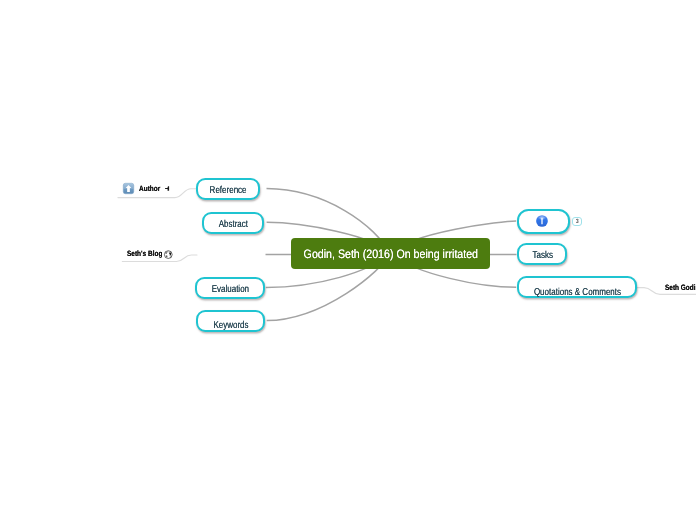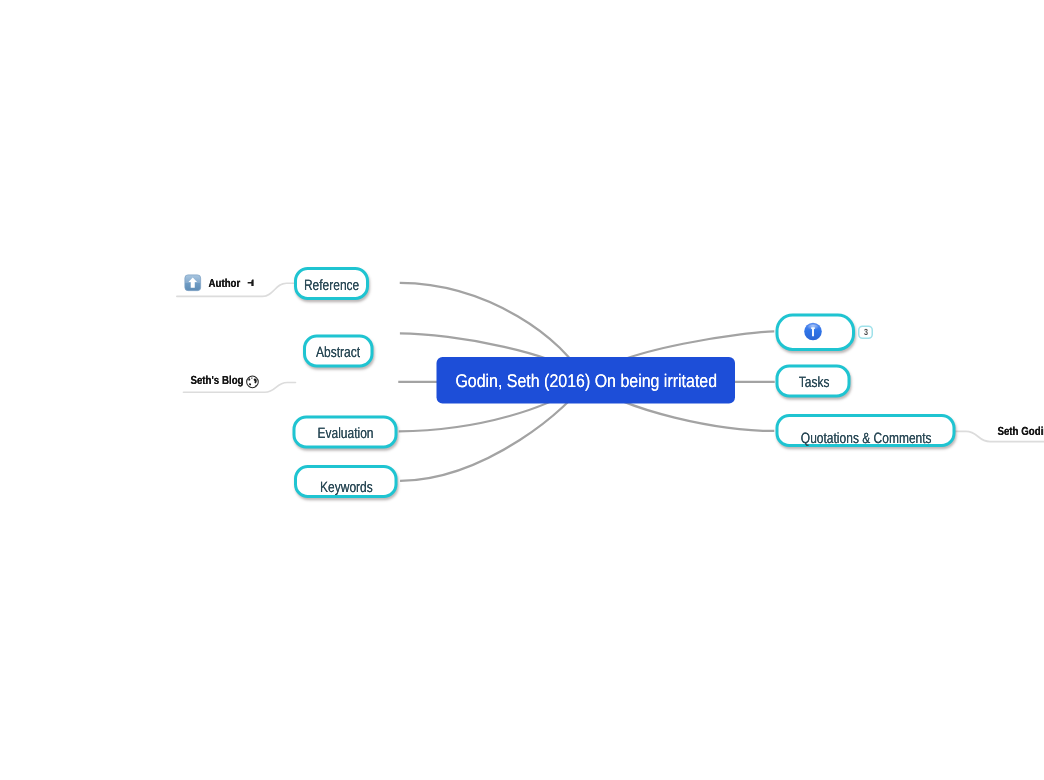--- a/index.html
+++ b/index.html
@@ -13,21 +13,21 @@
   
   .node{position:absolute;box-sizing:border-box;background:#fff;
         border:2.4px solid #1fc4d1;border-radius:9.2px;
         display:flex;align-items:center;justify-content:center;
         box-shadow:0.7px 1.5px 1.7px rgba(90,78,78,.40);}
   .node .t{color:#2b4a57;font-size:10px;white-space:nowrap;
            transform:scaleX(.80);display:block;position:relative;top:1.6px;
            text-shadow:0 0 .4px #2b4a57;}
 
   
-  .center-node{position:absolute;background:#1d4ed8;border-radius:4px;
+  .center-node{position:absolute;background:#4d7c0f;border-radius:4px;
         display:flex;align-items:center;justify-content:center;}
   .center-node .t{color:#ffffff;font-size:12.3px;white-space:nowrap;
         transform:scaleX(.865);display:block;
         text-shadow:0 0 .45px #ffffff;}
 
   
   .leaf{position:absolute;white-space:nowrap;}
   .leaf .lbl{position:absolute;left:0;top:0;color:#171717;font-size:7.8px;
              font-weight:bold;white-space:nowrap;line-height:9px;
              transform:scaleX(.83);transform-origin:left top;display:block;
@@ -89,24 +89,24 @@
       <circle cx="16" cy="16" r="14.4" fill="none" stroke="#262626" stroke-width="2.6"></circle>
 
       <path d="M6.5 7.5 C9 6 11 8.5 10.5 11 C10 13.5 6.5 13 5.5 11 Z" fill="#1a1a1a"></path>
       <path d="M13.6 5.0 C15.6 4.4 16.8 6.2 15.6 7.6 C14.3 9.0 12.2 7.6 13.6 5.0 Z" fill="#1a1a1a"></path>
       <path d="M21 7.5 C25 6.5 27.5 10 26.5 15 C25.8 18.5 23 21.5 21.5 19 C20.3 17 22.5 16.2 21.5 14.5 C20.4 12.6 18.5 11.5 19.2 9.6 Z" fill="#1a1a1a"></path>
       <path d="M8.5 19.5 C12 18.2 13.6 21.5 12.2 23.8 C10.8 26 7.5 24 7.5 21.5 Z" fill="#1a1a1a"></path>
       <path d="M24.5 23.5 C26.8 22.8 27.4 25.8 25.5 26.4 C23.7 27 22.7 24.1 24.5 23.5 Z" fill="#1a1a1a"></path>
     </svg>
   </div>
 
-  <div class="node" style="left:152.8px;top:177.9px;width:50px;height:21.8px;text-align:right;">
+  <div class="node" style="left:152.8px;top:177.9px;width:64px;height:21.8px;text-align:right;">
     <span class="t">Reference</span>
   </div>
-  <div class="node" style="left:159px;top:223px;width:47px;height:21.8px;text-align:center;">
+  <div class="node" style="left:159px;top:212px;width:62px;height:21.8px;text-align:center;">
     <span class="t">Abstract</span>
   </div>
   <div class="node" style="left:151.8px;top:276.9px;width:70.4px;height:22px;">
     <span class="t">Evaluation</span>
   </div>
   <div class="node" style="left:153.2px;top:309.9px;width:69.1px;height:21.8px;align-items:flex-end;">
     <span class="t">Keywords</span>
   </div>
 
   <div class="center-node" style="left:248.4px;top:238.4px;width:198.3px;height:31.1px;">

